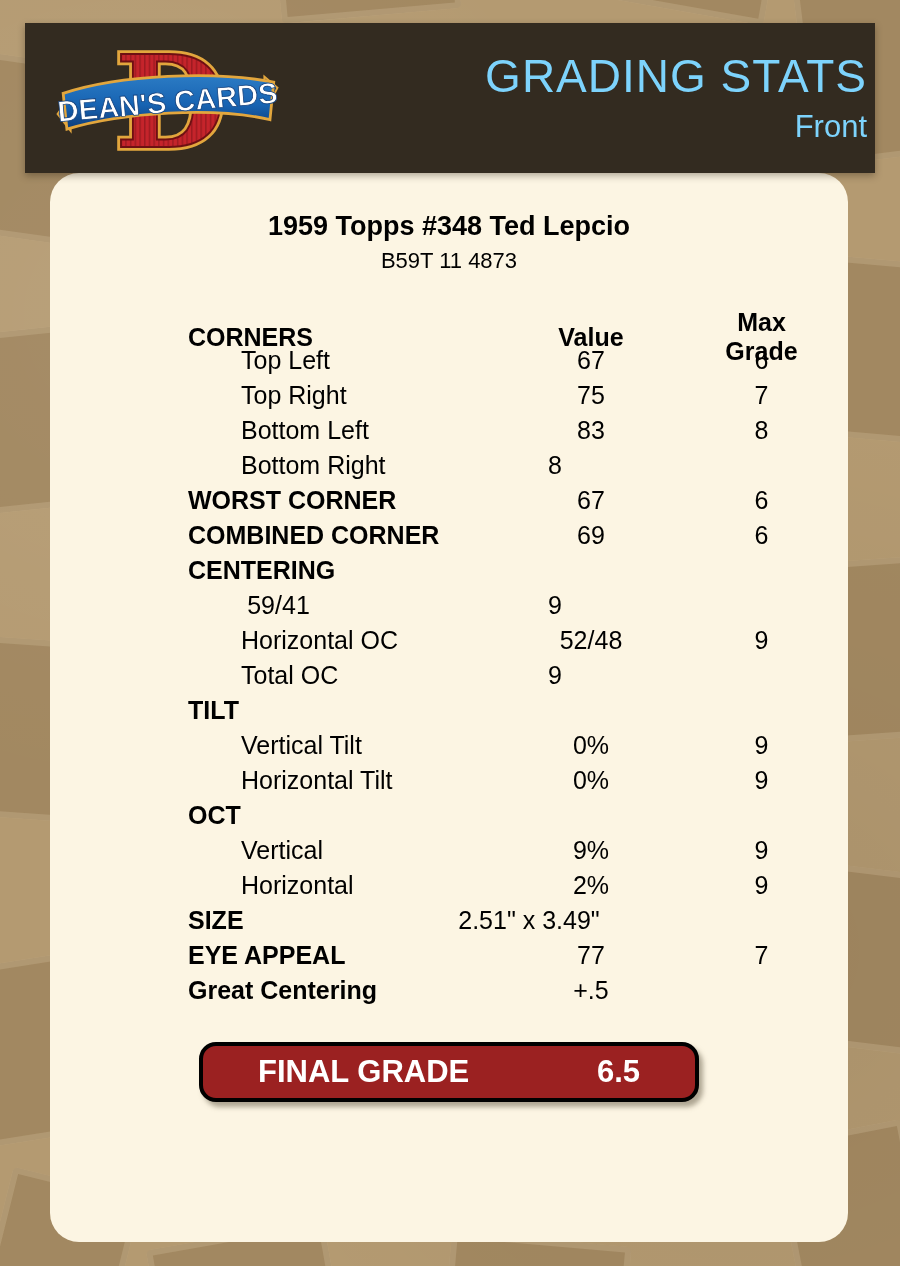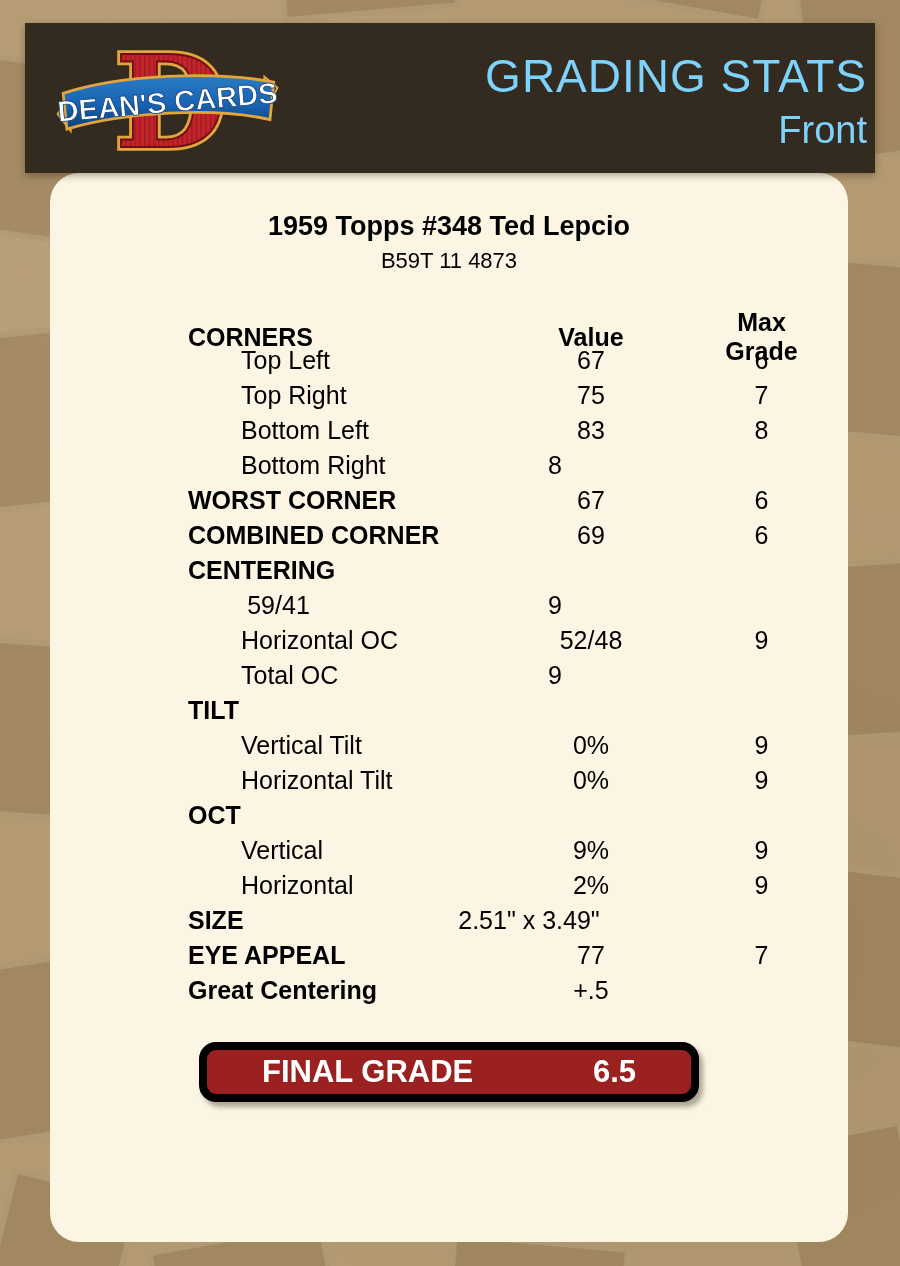--- a/index.html
+++ b/index.html
@@ -27,39 +27,39 @@
   .bgcard:nth-of-type(13){left:300px;top:-140px;transform:rotate(85deg);}
   .bgcard:nth-of-type(14){left:620px;top:-145px;transform:rotate(100deg);}
 
   .sheet{position:absolute;left:50px;top:173px;width:798px;height:1069px;
     background:#fcf5e3;border-radius:29px;}
   .header-bar{position:absolute;left:25px;top:23px;width:850px;height:150px;
     background:#332b20;box-shadow:0 3px 7px rgba(40,30,15,.35);}
   .logo{position:absolute;left:25px;top:10px;width:235px;height:132px;}
   .header-titles{position:absolute;left:282px;top:28px;width:560px;text-align:right;color:#7dd3fc;}
   .h-main{font-size:46px;letter-spacing:1px;line-height:1.1;}
-  .h-sub{font-size:38px;margin-top:7px;}
+  .h-sub{font-size:31px;margin-top:7px;}
 
   .card-title{margin:38px 0 0 0;text-align:center;font-size:27px;font-weight:bold;color:#000;}
   .card-cert{margin:6px 0 0 0;text-align:center;font-size:22px;color:#000;}
 
   .grading-table{margin-top:34px;padding-left:36px;}
   .trow{display:grid;grid-template-columns:385px 240px 173px;height:35px;
     align-items:center;font-size:25px;color:#000;}
   .trow .label{padding-left:155px;white-space:nowrap;}
   .trow.section .label,.trow.columns .label{padding-left:102px;font-weight:bold;}
   .trow .value{text-align:center;}
   .trow .max{text-align:center;padding-right:72px;}
   .trow.columns .value,.trow.columns .max{font-weight:bold;}
   .trow.gap-before{margin-top:0;}
   .value.shift-left{transform:translateX(-62px);}
 
   .final-grade{display:flex;align-items:center;justify-content:space-between;
     width:500px;height:60px;margin:34px auto 0;box-sizing:border-box;
-    padding:0 55px;background:#9b2121;border:8px solid #000000;border-radius:17px;
+    padding:0 55px;background:#9b2121;border:4px solid #000000;border-radius:17px;
     box-shadow:4px 5px 5px rgba(110,100,80,.55);color:#fff;font-size:31px;font-weight:bold;}
 </style>
 </head>
 <body>
 
 <div class="page">
 
   <div class="bgcard"></div>
   <div class="bgcard"></div>
   <div class="bgcard"></div>

